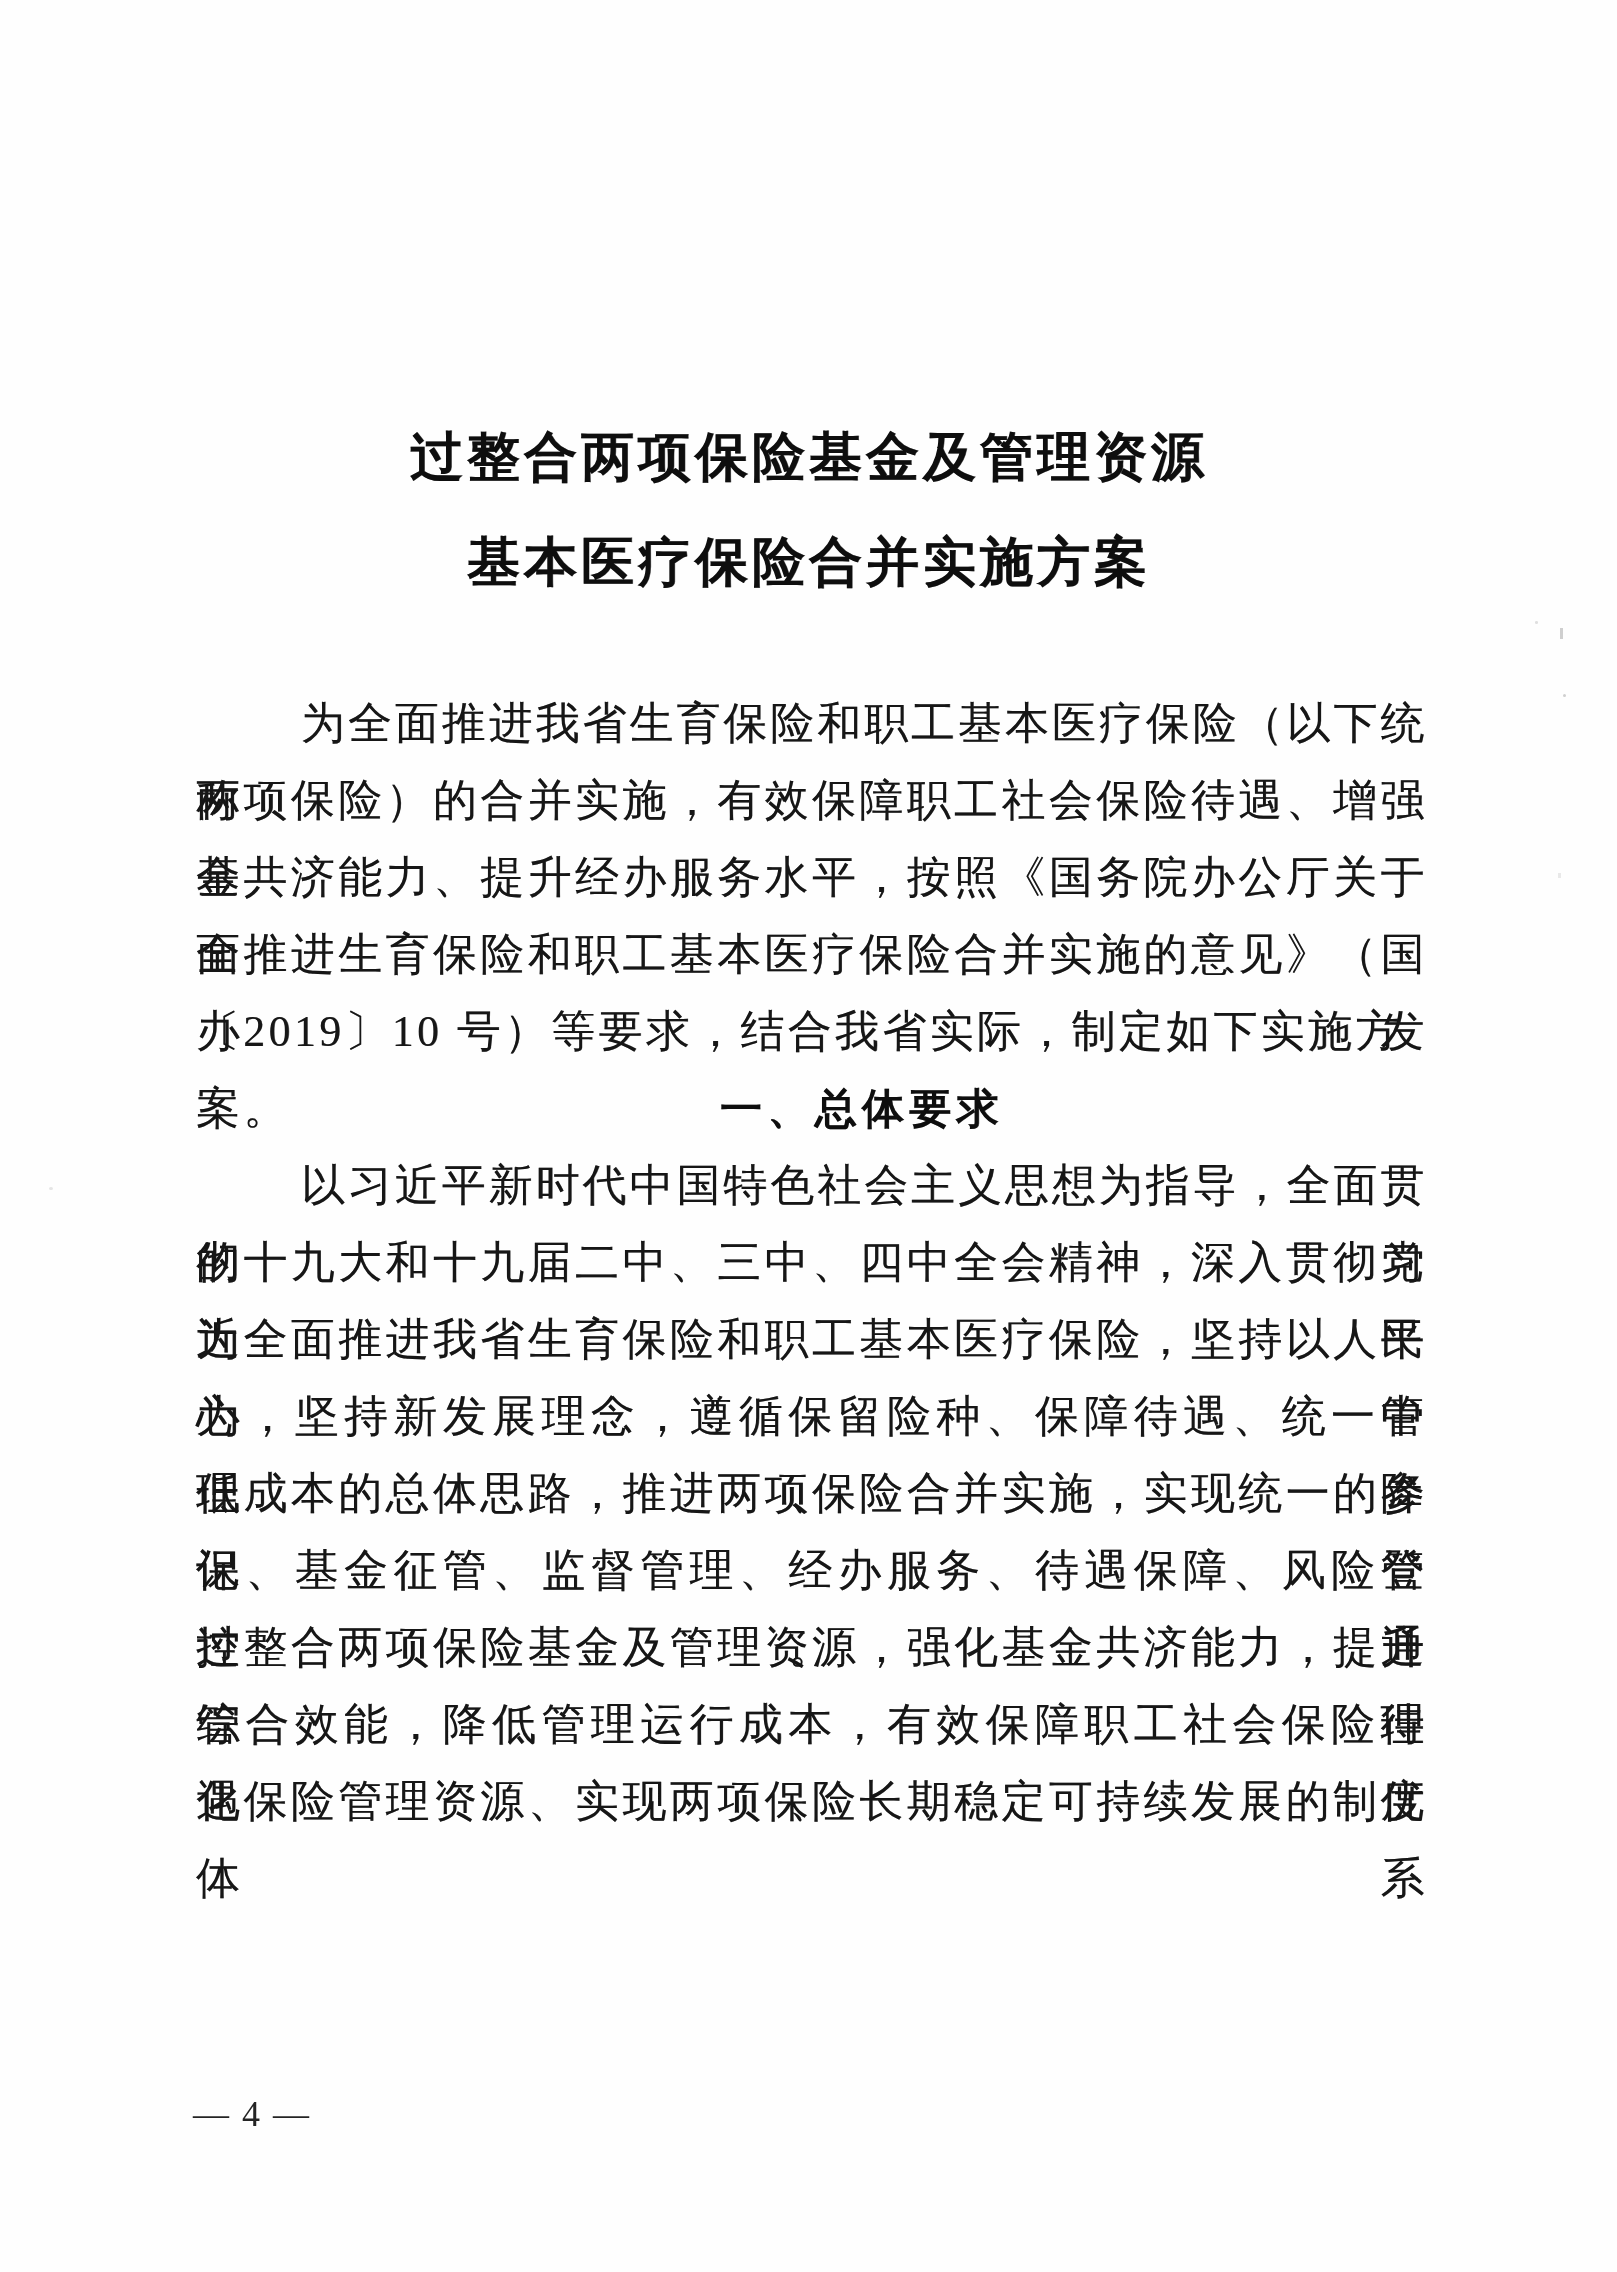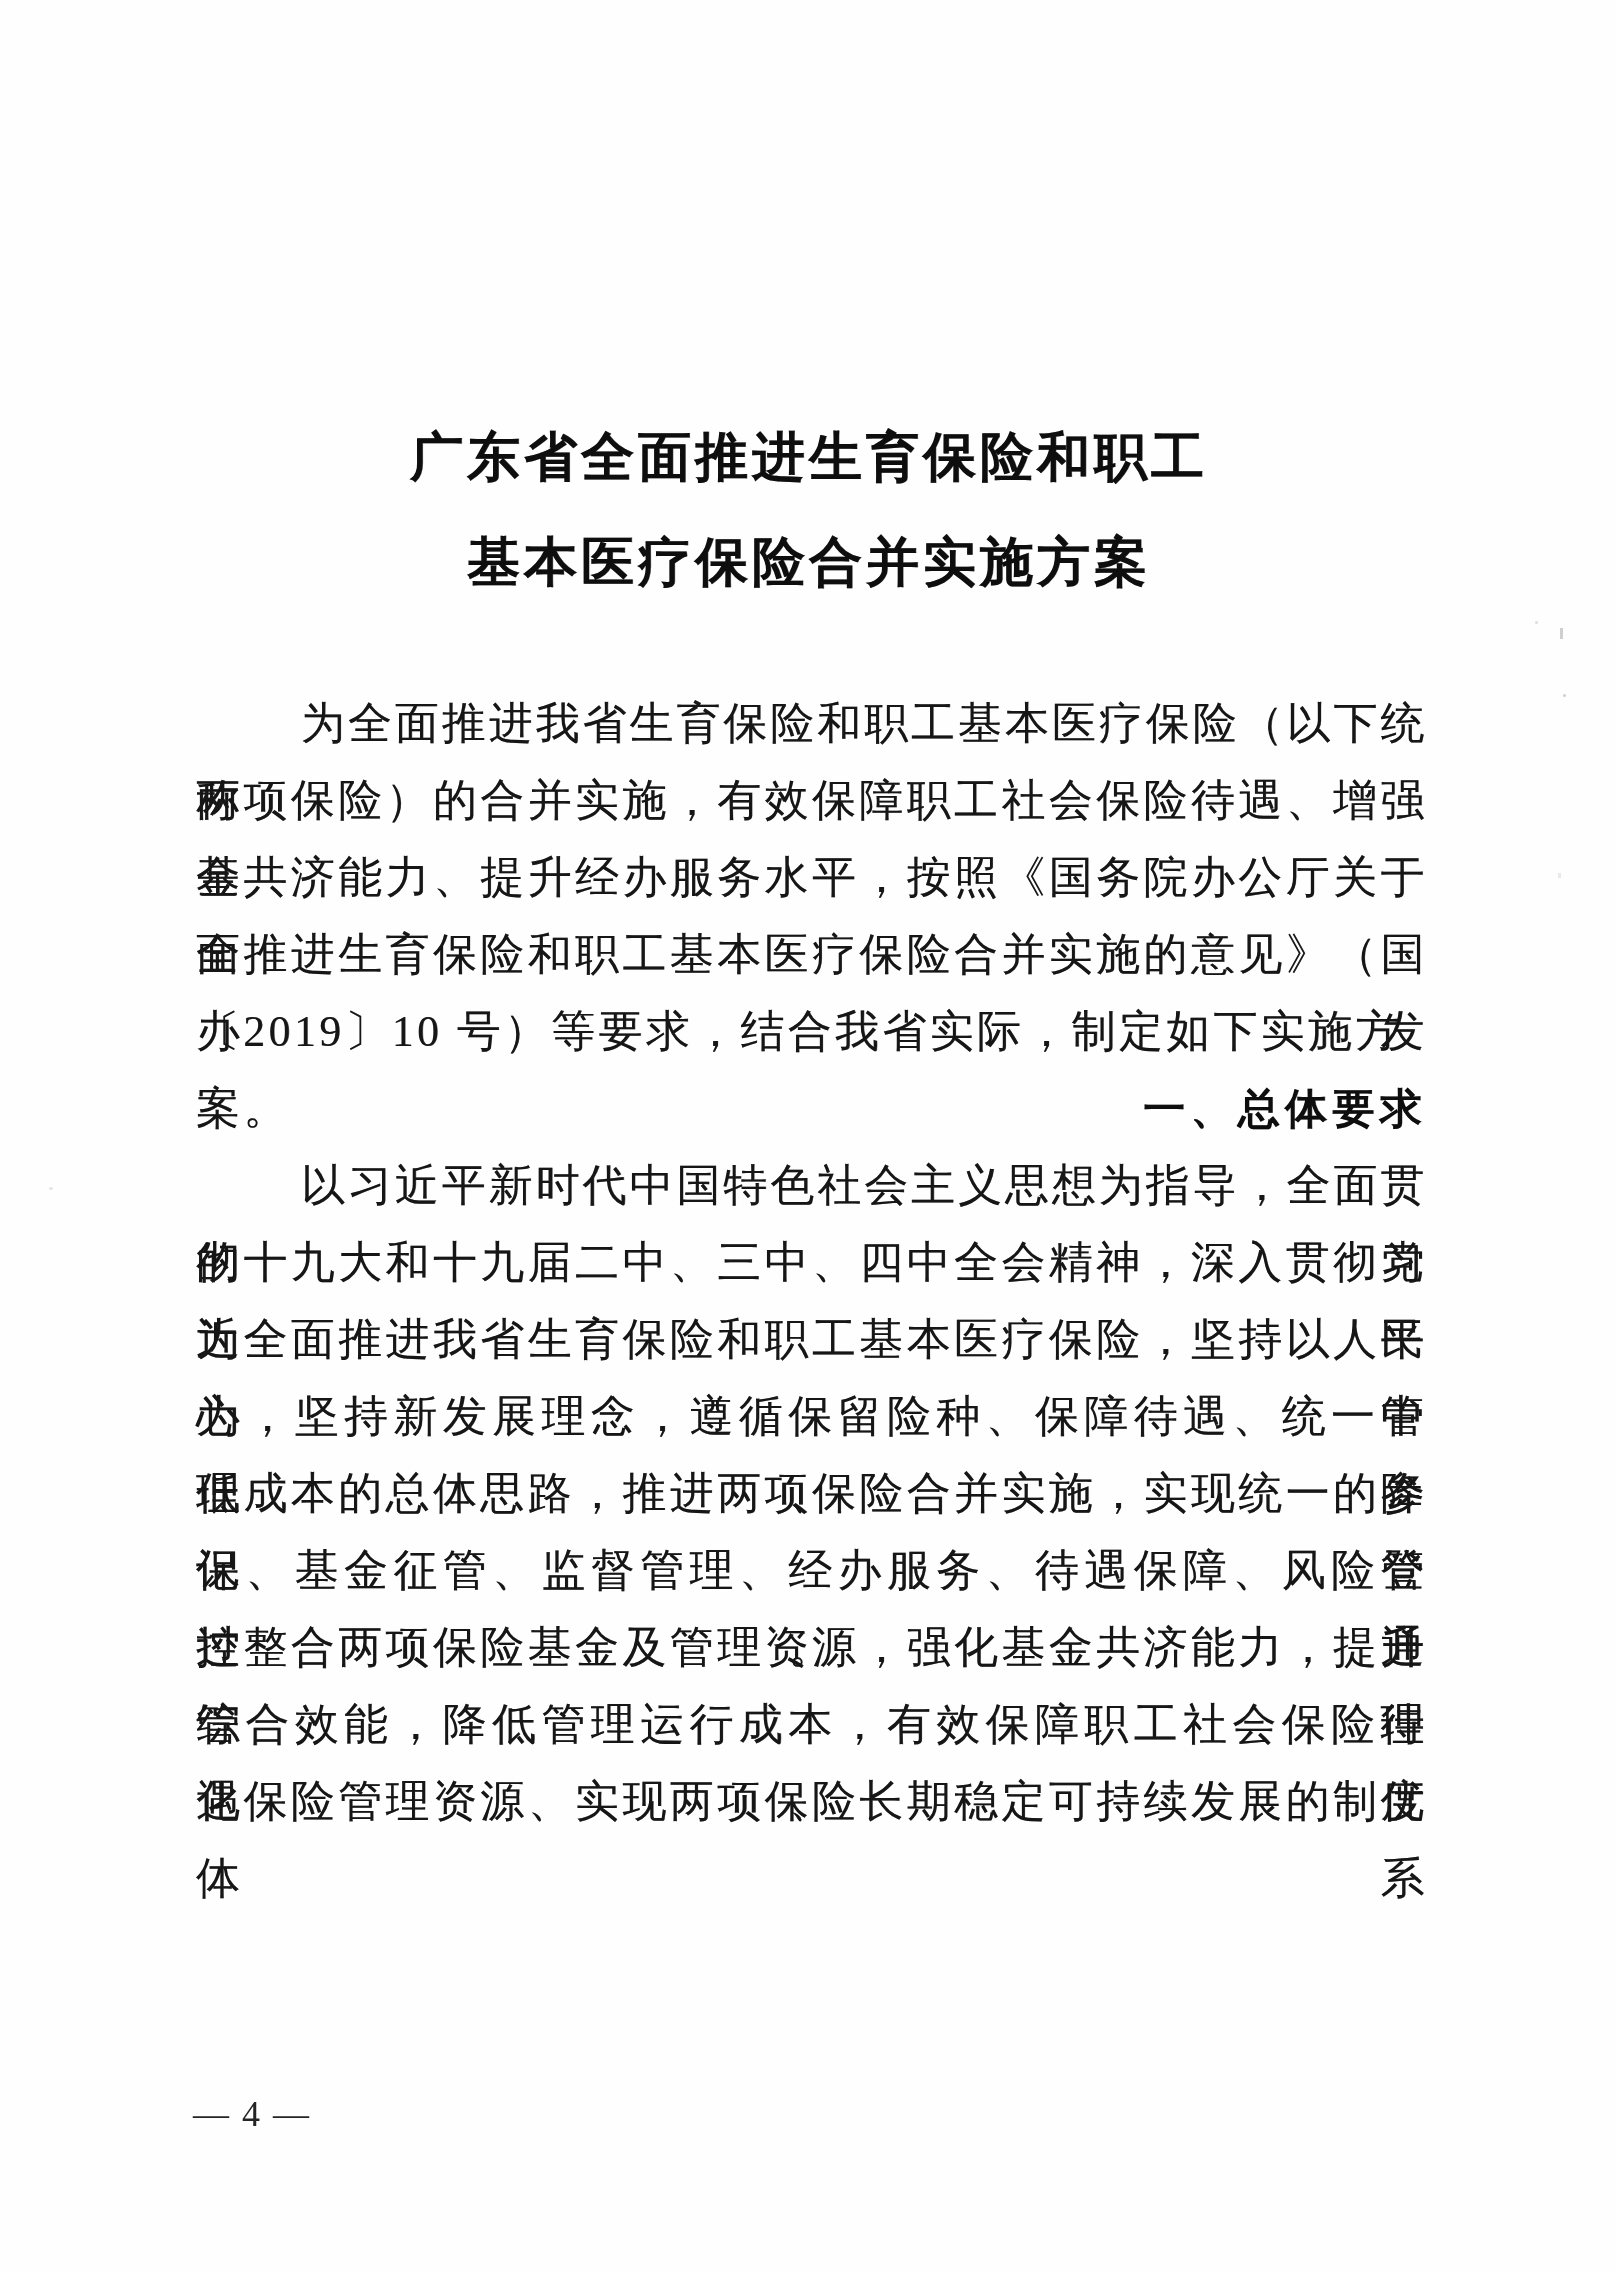--- a/index.html
+++ b/index.html
@@ -50,21 +50,21 @@
   .indent {
     text-indent: 105px;
   }
   .heading {
     font-family: "Liberation Sans", sans-serif;
     font-weight: bold;
     font-size: 42px;
     padding-left: 101px;
     letter-spacing: 5.3px;
     color: #0e0e0e;
-    text-align: right;
+    text-align: center;
   }
   .footer {
     position: absolute;
     left: 193px;
     top: 2093px;
     font-size: 36px;
     letter-spacing: 2px;
     color: #242424;
     font-family: "Liberation Serif", serif;
   }
@@ -78,21 +78,21 @@
   .speck-3 { left: 1535px; top: 621px;  width: 2.6px;  height: 2.6px; border-radius: 50%; opacity: 0.18; }
   .speck-4 { left: 49px;   top: 1187px; width: 4px;  height: 3.3px; border-radius: 50%; opacity: 0.15; }
   .speck-5 { left: 1558px; top: 873px; width: 2.6px;  height: 4.6px; opacity: 0.12; }
 </style>
 </head>
 <body>
 
 <div class="page">
 
   <h1 class="title">
-    <div class="title-line">广东省全面推进生育保险和职工</div>
+    <div class="title-line">过整合两项保险基金及管理资源</div>
     <div class="title-line">基本医疗保险合并实施方案</div>
   </h1>
 
   <div class="body-text">
     <div class="line jline indent">为全面推进我省生育保险和职工基本医疗保险（以下统称</div>
     <div class="line jline">两项保险）的合并实施，有效保障职工社会保险待遇、增强基</div>
     <div class="line jline">金共济能力、提升经办服务水平，按照《国务院办公厅关于全</div>
     <div class="line jline">面推进生育保险和职工基本医疗保险合并实施的意见》（国办发</div>
     <div class="line lline">〔2019〕10 号）等要求，结合我省实际，制定如下实施方案。</div>
     <div class="line heading">一、总体要求</div>

